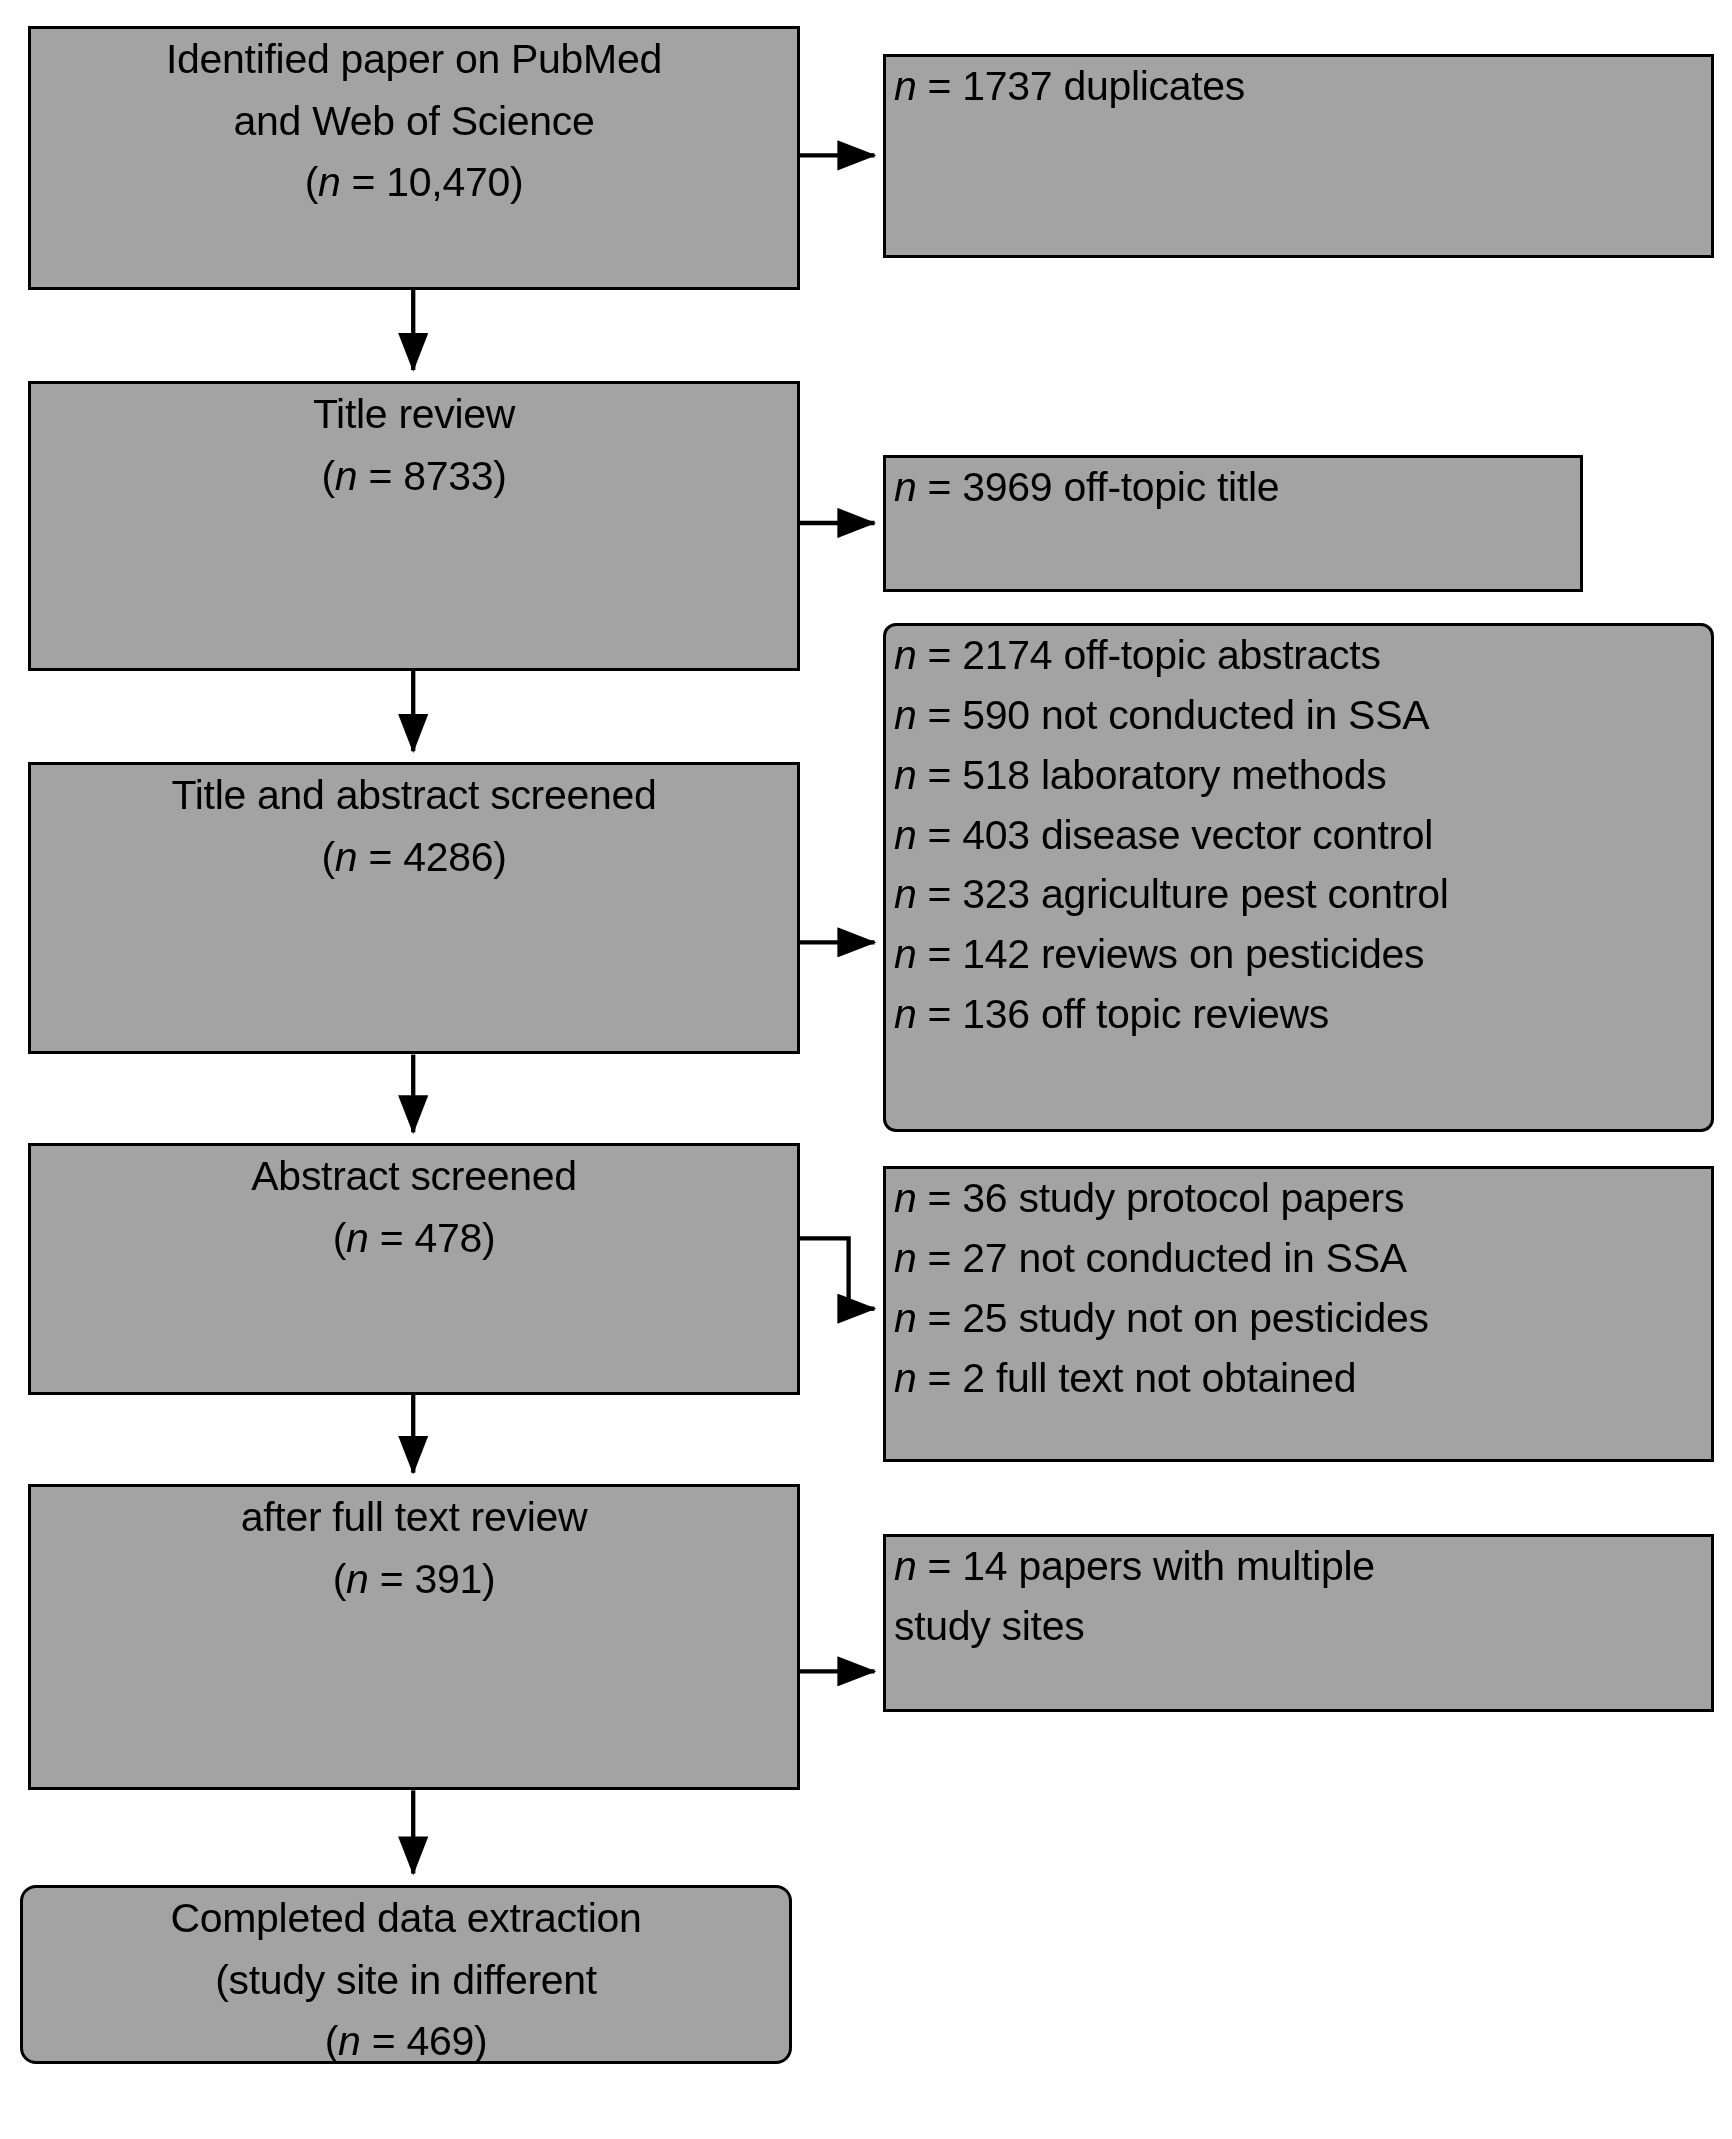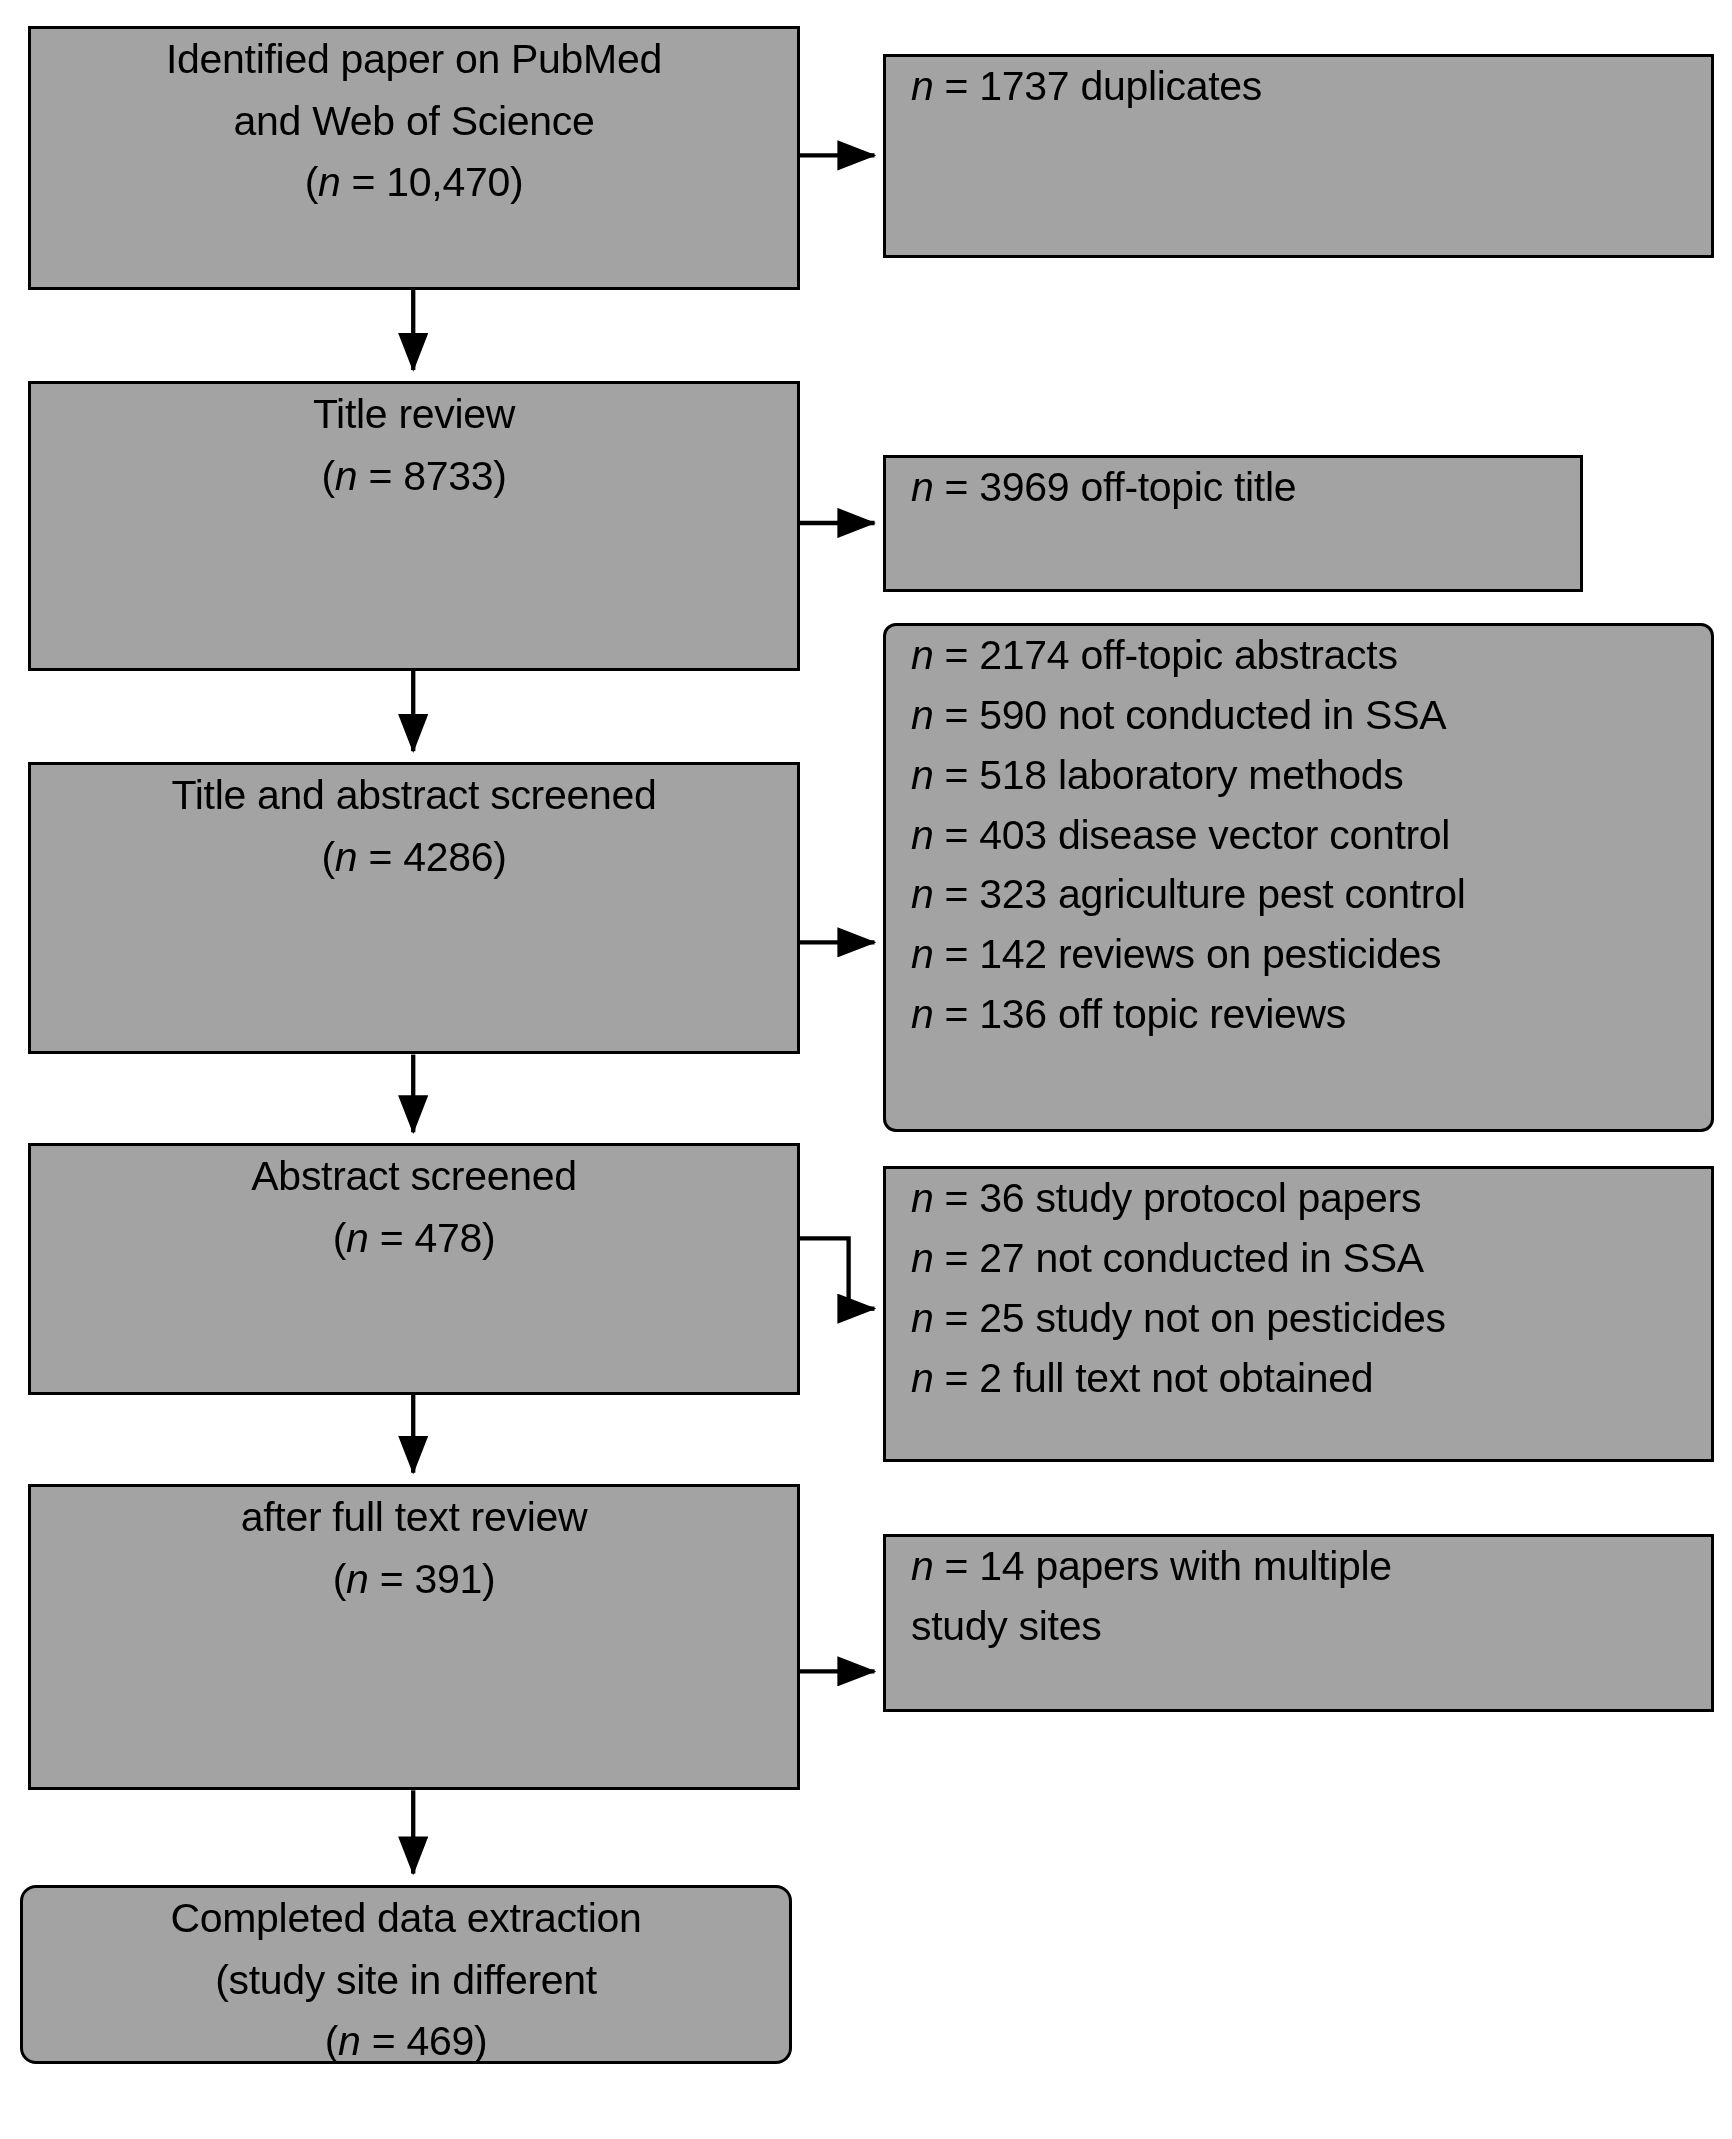--- a/index.html
+++ b/index.html
@@ -27,21 +27,21 @@
     flex-direction: column;
     justify-content: flex-start;
   }
   .flow-box.center-align {
     align-items: center;
     text-align: center;
   }
   .flow-box.left-align {
     align-items: flex-start;
     text-align: left;
-    padding-left: 25px;
+    padding-left: 8px;
   }
   .box-line {
     font-size: 41px;
     line-height: 1.50;
     white-space: nowrap;
     letter-spacing: -0.3px;
   }
   .flow-box.left-align .box-line {
     line-height: 1.46;
   }

